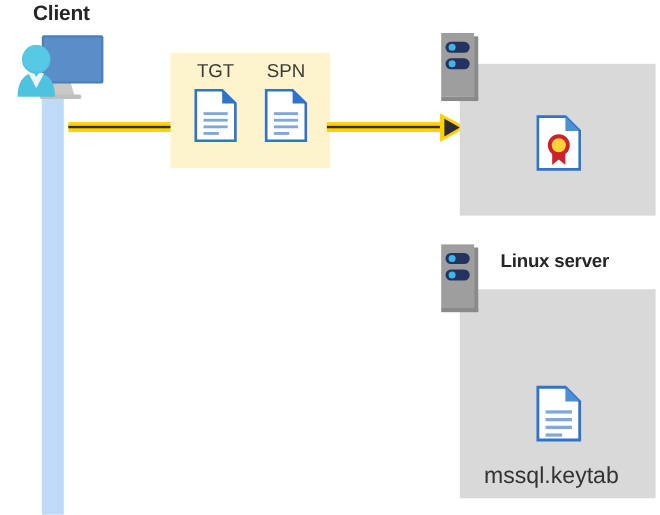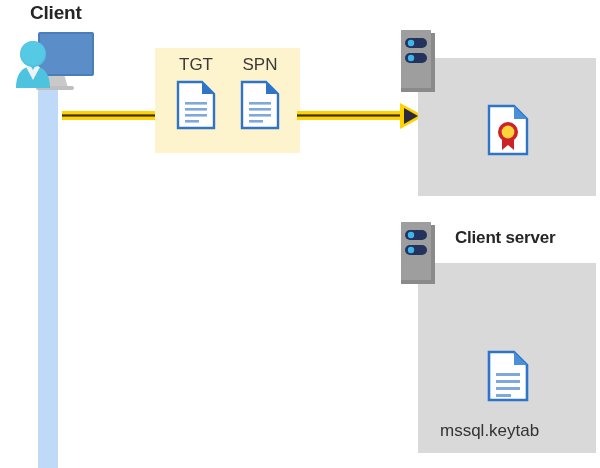--- a/index.html
+++ b/index.html
@@ -44,21 +44,21 @@
     left: 455px; top: 4px;
     font-size: 17px;
     width: 140px;
   }
   #linux-server-label {
     left: 455px; top: 228px;
     font-size: 17px;
   }
   #keytab-label {
     left: 440px; top: 421px;
-    font-size: 17px;
+    font-size: 21px;
   }
 
   
   #client-lifeline {
     left: 38px; top: 78px;
     width: 20px; height: 390px;
     background: #bfd9f8;
   }
 
   
@@ -217,21 +217,21 @@
       <path d="M2 2 H27 L40 15 V50 H2 Z" fill="#ffffff" stroke="#2e75c9" stroke-width="2.4"></path>
       <path d="M27 2 L40 15 H27 Z" fill="#4a90d9"></path>
       <path d="M15 30 L15 46 L21 41 L27 46 L27 30 Z" fill="#cc2229"></path>
       <circle cx="21" cy="28" r="10" fill="#cc2229"></circle>
       <circle cx="21" cy="28" r="6.4" fill="#ffd43b"></circle>
     </svg>
   </div>
 
   <div class="abs panel" id="linux-server-panel"></div>
 
-  <div class="abs label-bold" id="linux-server-label">Client server</div>
+  <div class="abs label-bold" id="linux-server-label">Linux server</div>
 
   <div class="abs server-tower" id="linux-server-tower">
     <svg viewBox="0 0 34 62" width="34" height="62">
       <rect x="0" y="0" width="30" height="58" fill="#9e9e9e"></rect>
       <rect x="30" y="3" width="4" height="58" fill="#8a8a8a"></rect>
       <rect x="0" y="58" width="34" height="4" fill="#8a8a8a"></rect>
       <rect x="4" y="8" width="22" height="10" rx="5" fill="#24325f"></rect>
       <circle cx="10" cy="13" r="3.2" fill="#3fb6e8"></circle>
       <rect x="4" y="23" width="22" height="10" rx="5" fill="#24325f"></rect>
       <circle cx="10" cy="28" r="3.2" fill="#3fb6e8"></circle>

